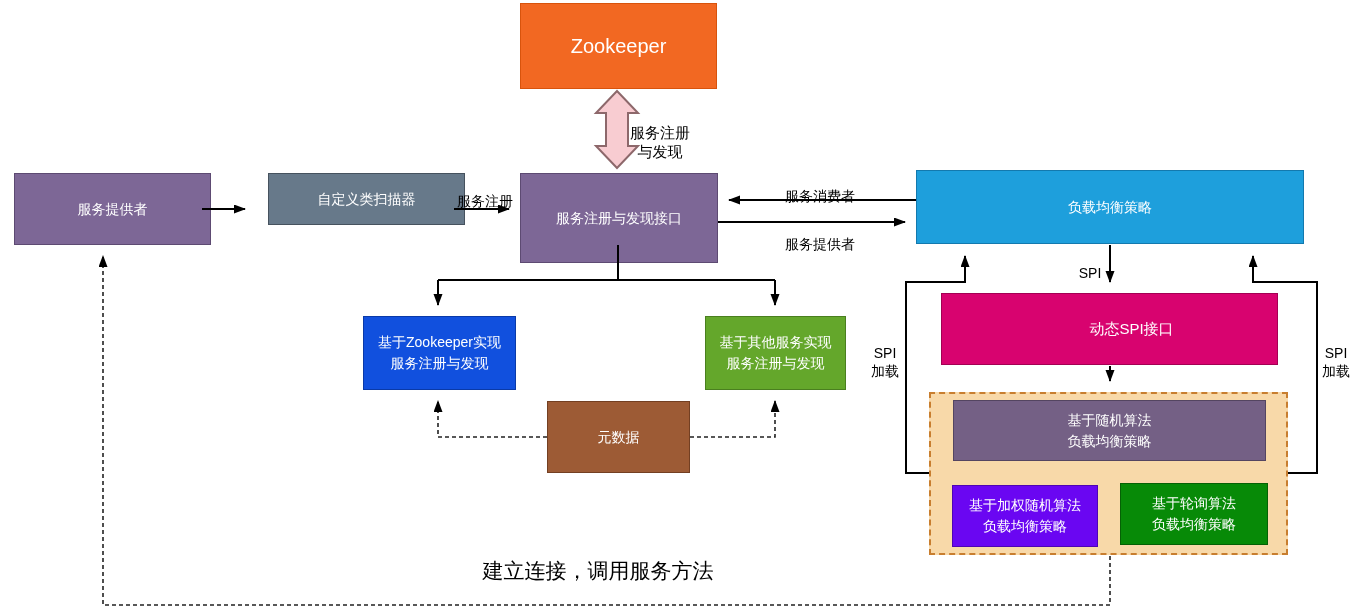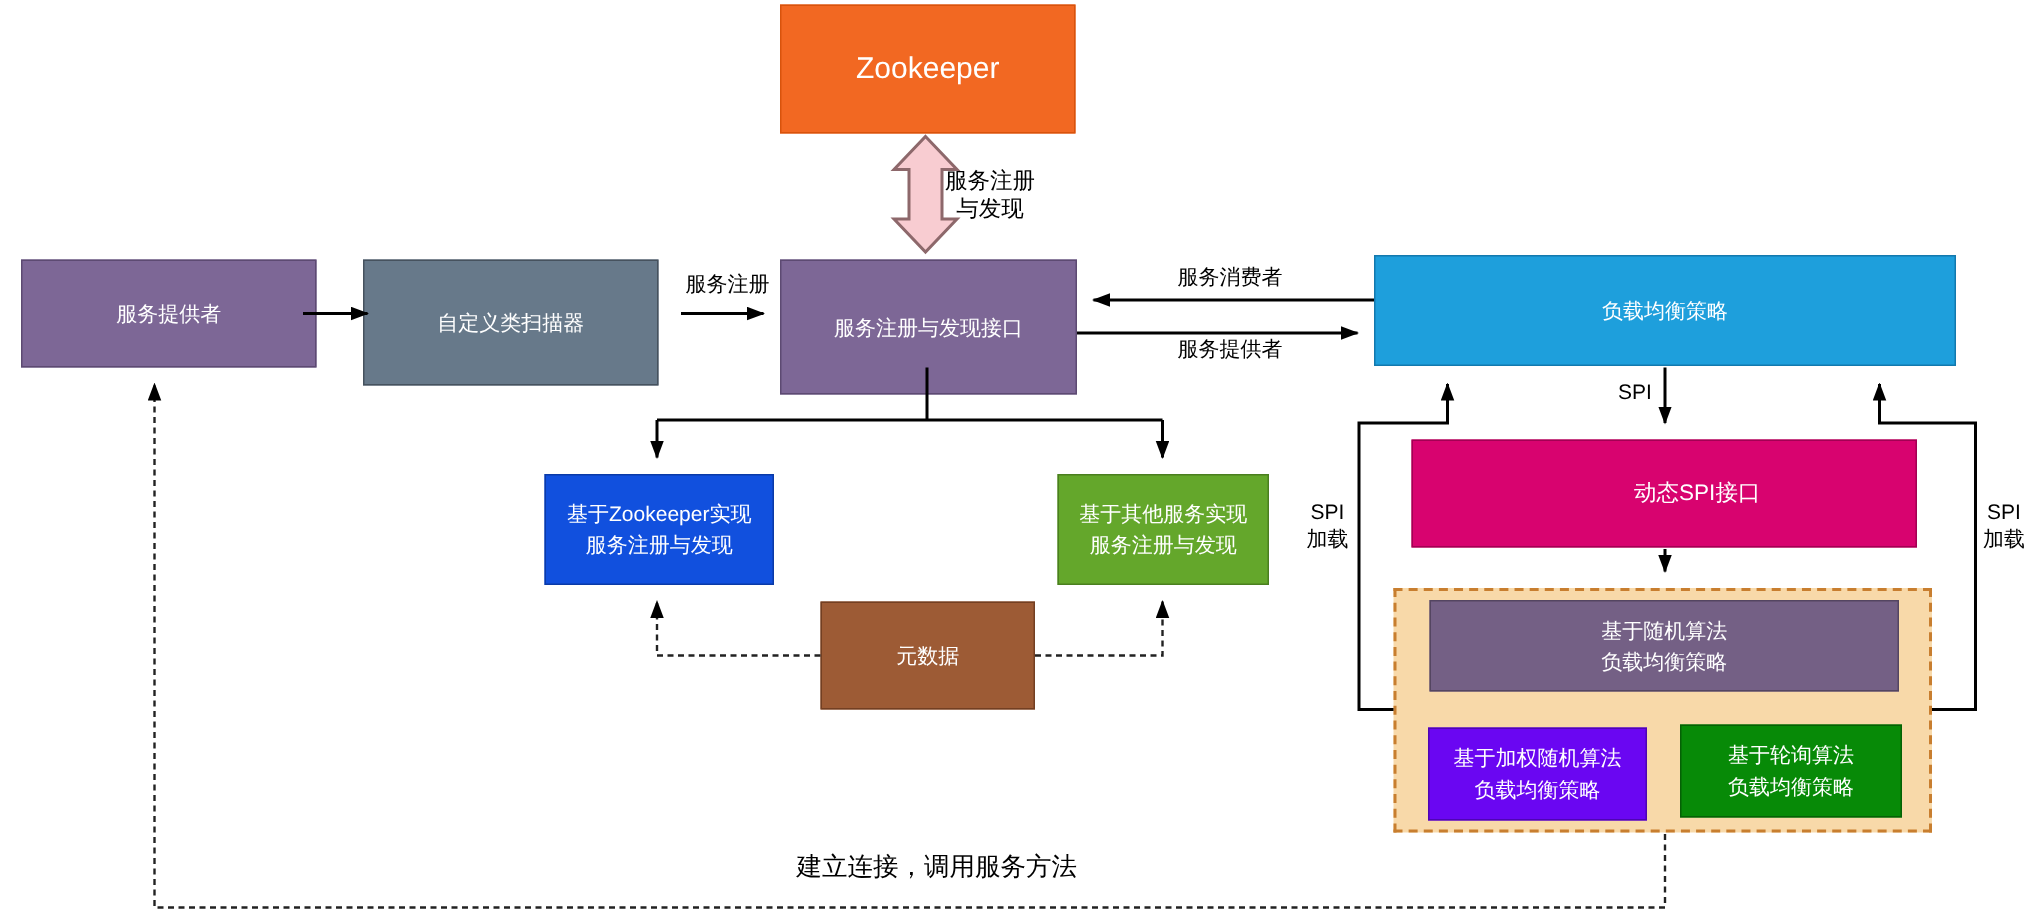--- a/index.html
+++ b/index.html
@@ -3,43 +3,43 @@
 <meta charset="utf-8">
 <style>
   html,body{margin:0;padding:0;background:#fff;}
   #canvas{position:relative;width:1354px;height:611px;background:#ffffff;overflow:hidden;
           font-family:"Liberation Sans","DejaVu Sans",sans-serif;}
   .node{position:absolute;display:flex;align-items:center;justify-content:center;
         text-align:center;color:#ffffff;font-size:14px;line-height:1.5;
         white-space:pre-line;box-sizing:border-box;border:1px solid transparent;}
   #n-zookeeper{left:520px;top:3px;width:197px;height:86px;background:#F26822;border-color:#D8530C;font-size:20px;}
   #n-provider{left:14px;top:173px;width:197px;height:72px;background:#7D6796;border-color:#5D4A72;text-align:center;}
-  #n-scanner{left:242px;top:173px;width:197px;height:84px;background:#67798A;border-color:#46525E;}
+  #n-scanner{left:268px;top:173px;width:197px;height:52px;background:#67798A;border-color:#46525E;}
   #n-interface{left:520px;top:173px;width:198px;height:90px;background:#7D6796;border-color:#5D4A72;}
   #n-consumer{left:916px;top:170px;width:388px;height:74px;background:#1E9FDC;border-color:#1379AE;}
   #n-zk-impl{left:363px;top:316px;width:153px;height:74px;background:#1150DE;border-color:#0A3AA8;}
   #n-other-impl{left:705px;top:316px;width:141px;height:74px;background:#64A72B;border-color:#4A7F1F;}
   #n-metadata{left:547px;top:401px;width:143px;height:72px;background:#9D5B35;border-color:#733F22;}
   #n-dynamic-spi{left:941px;top:293px;width:337px;height:72px;background:#D8036F;border-color:#A30053;font-size:15px;padding-left:44px;}
   #n-lb-container{left:929px;top:392px;width:359px;height:163px;background:#F8D9A9;
                   border:2px dashed #C87E2F;}
   #n-random-lb{left:953px;top:400px;width:313px;height:61px;background:#746085;border-color:#544561;}
   #n-weighted-lb{left:952px;top:485px;width:146px;height:62px;background:#6A06F2;border-color:#4E04B4;}
   #n-roundrobin-lb{left:1120px;top:483px;width:148px;height:62px;background:#078A07;border-color:#056105;}
 
   .lbl{position:absolute;color:#000;font-size:14px;text-align:center;
-       white-space:pre-line;line-height:1.25;}
+       white-space:pre-line;line-height:1.25;margin-top:12px;}
   #l-zksync{left:617px;top:112px;width:86px;font-size:15px;}
   #l-register{left:448px;top:181px;width:74px;}
   #l-subscribe{left:778px;top:176px;width:84px;}
   #l-discover{left:778px;top:224px;width:84px;}
   #l-spi{left:1072px;top:253px;width:36px;}
   #l-spiload-left{left:860px;top:333px;width:50px;}
   #l-spiload-right{left:1314px;top:333px;width:44px;}
-  #l-note{left:478px;top:567px;width:240px;font-size:17px;text-align:right;}
+  #l-note{left:478px;top:546px;width:240px;font-size:21px;}
 
   #edges{position:absolute;left:0;top:0;width:1354px;height:611px;pointer-events:none;}
 </style>
 </head>
 <body>
 
 <div id="canvas">
 
   <div class="node" id="n-lb-container"></div>
 

